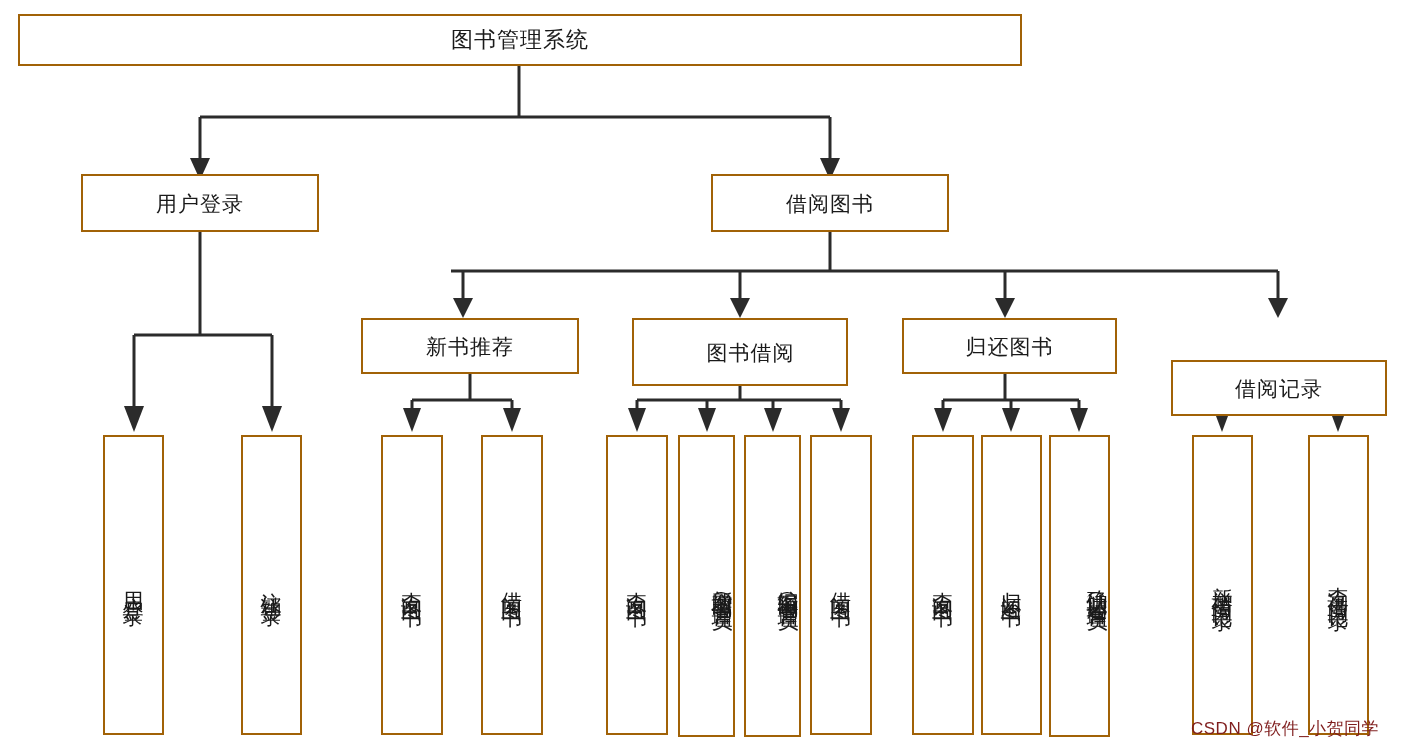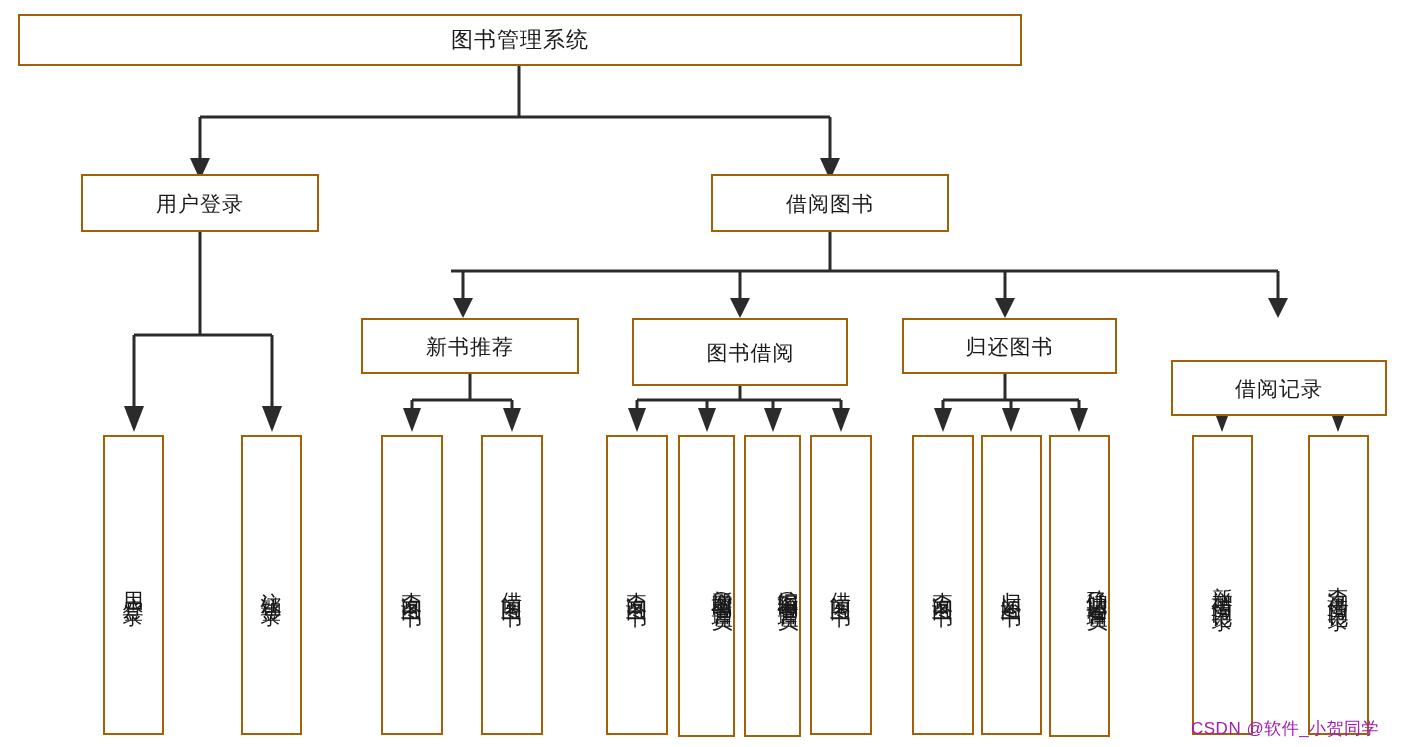--- a/index.html
+++ b/index.html
@@ -50,21 +50,21 @@
     line-height: 1;
     padding: 4px 0;
   }
   .node.leaf.tight {
     letter-spacing: 3px;
     align-items: flex-start;
   }
   .watermark {
     position: absolute;
     font-size: 17px;
-    color: #a21caf;
+    color: #7f1d1d;
     white-space: nowrap;
     letter-spacing: 0.5px;
   }
 </style>
 </head>
 <body>
 
 <div id="canvas">
 
   <svg id="wires" viewBox="0 0 1405 747" xmlns="http://www.w3.org/2000/svg">

